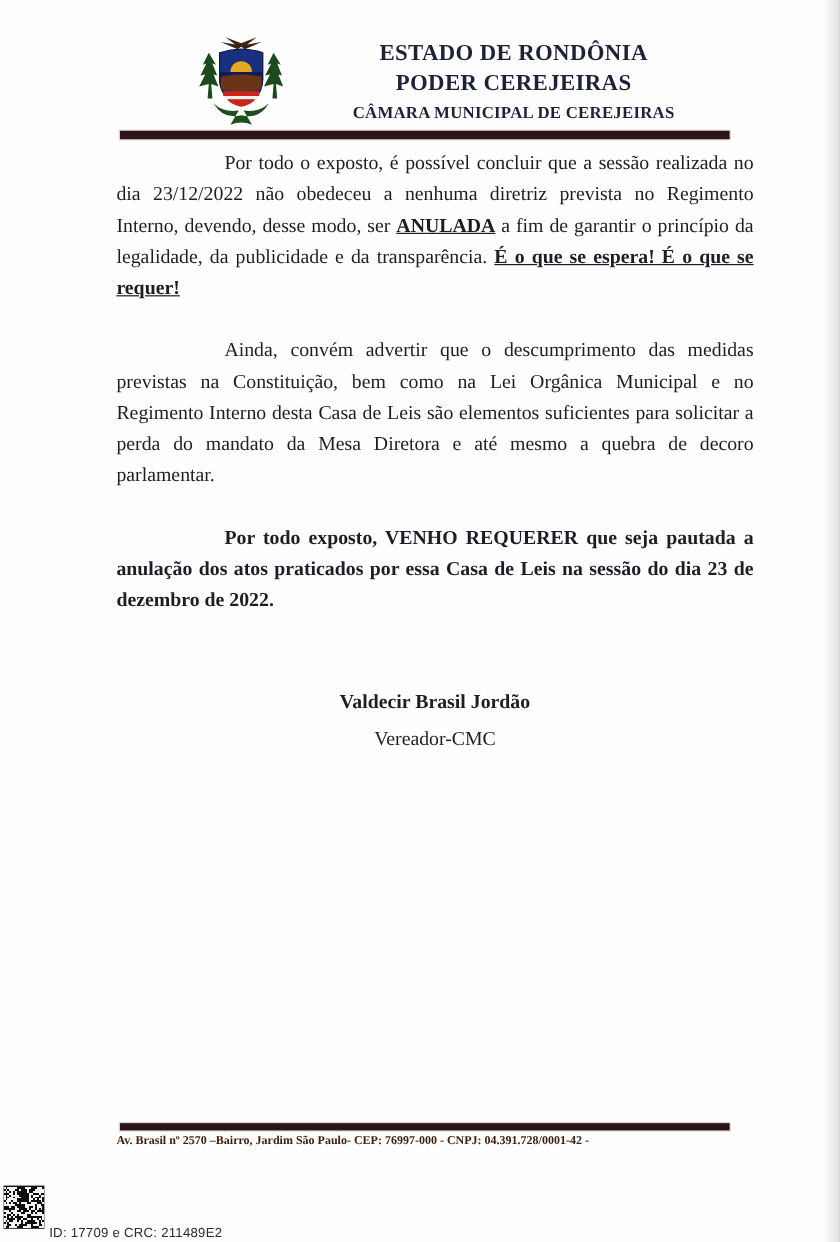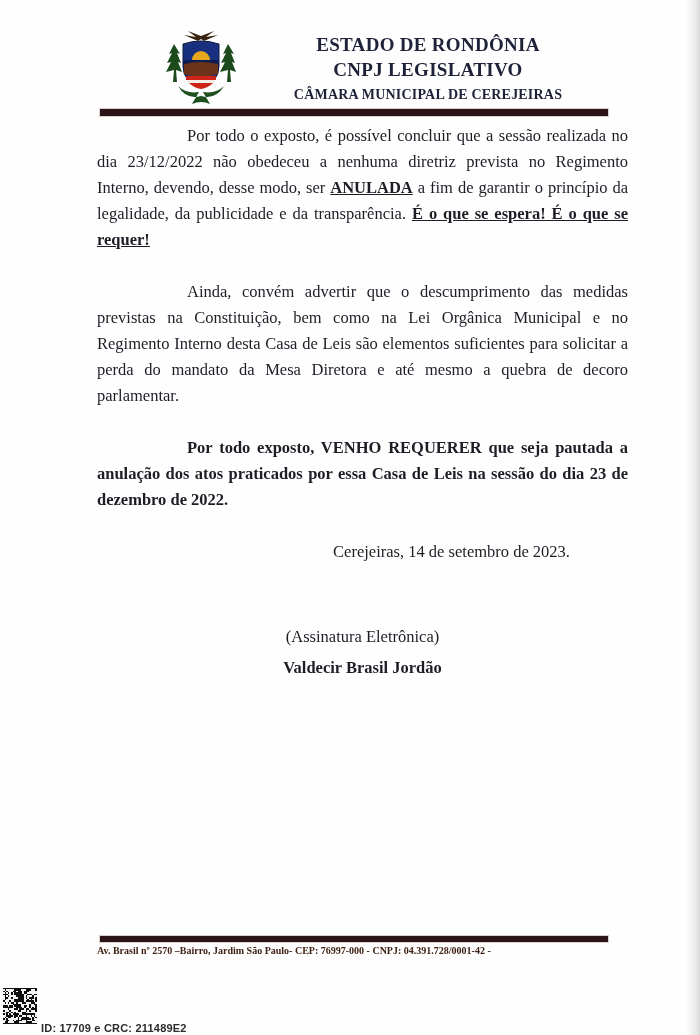--- a/index.html
+++ b/index.html
@@ -60,21 +60,21 @@
     color:var(--footer-color,#3d2113);
   }
   
   .qr{
     position:absolute;left:3px;top:988px;width:34px;height:36px;background:#111;
   }
   .qr svg{display:block;width:100%;height:100%;}
   .id-text{
     position:absolute;left:41px;top:1022px;
     font-family:"Liberation Sans","DejaVu Sans",sans-serif;
-    font-size:11px;font-weight:bold;color:#2b2b2b;letter-spacing:.2px;
+    font-size:11px;font-weight:normal;color:#2b2b2b;letter-spacing:.2px;
   }
 </style>
 </head>
 <body>
 
 <div class="page">
 
   <div class="header">
     <div class="coat">
       <svg viewBox="0 0 86 82" xmlns="http://www.w3.org/2000/svg">
@@ -93,37 +93,36 @@
           <path d="M28 46 L58 46 L58 50 L28 50 Z" fill="#cc2418"></path>
           <path d="M29 50 L57 50 L57 53 L29 53 Z" fill="#f3efe8"></path>
           <path d="M31 53 L55 53 Q50 58 43 59 Q36 58 31 53 Z" fill="#cc2418"></path>
         </g>
 
         <path d="M20 56 Q28 70 43 66 Q58 70 66 56 Q58 64 45 62 L52 74 Q43 70 34 74 L41 62 Q28 64 20 56 Z" fill="#1d501d"></path>
       </svg>
     </div>
     <div class="header-text">
       <div class="h-line">ESTADO DE RONDÔNIA</div>
-      <div class="h-line">CNPJ LEGISLATIVO</div>
+      <div class="h-line">PODER CEREJEIRAS</div>
       <div class="h-line big">CÂMARA MUNICIPAL DE CEREJEIRAS</div>
     </div>
   </div>
 
   <div class="rule top"></div>
 
   <div class="body-text">
     <div>
         <p><span>Por todo o exposto, é possível concluir que a sessão realizada no dia 23/12/2022 não obedeceu a nenhuma diretriz prevista no Regimento Interno, devendo, desse modo, ser </span><span class="seg-b seg-u">ANULADA</span><span> a fim de garantir o princípio da legalidade, da publicidade e da transparência. </span><span class="seg-b seg-u">É o que se espera! É o que se requer!</span></p>
         <p><span>Ainda, convém advertir que o descumprimento das medidas previstas na Constituição, bem como na Lei Orgânica Municipal e no Regimento Interno desta Casa de Leis são elementos suficientes para solicitar a perda do mandato da Mesa Diretora e até mesmo a quebra de decoro parlamentar.</span></p>
         <p class="bold"><span>Por todo exposto, VENHO REQUERER que seja pautada a anulação dos atos praticados por essa Casa de Leis na sessão do dia 23 de dezembro de 2022.</span></p>
       </div>
-    <div class="date-line">Cerejeiras, 14 de setembro de 2023.</div>
     <div class="signature">
-      <div>(Assinatura Eletrônica)</div>
       <div class="sig-name">Valdecir Brasil Jordão</div>
+      <div>Vereador-CMC</div>
     </div>
   </div>
 
   <div class="rule bottom"></div>
   <div class="footer-text">
     <div>Av. Brasil nº 2570 –Bairro, Jardim São Paulo- CEP: 76997-000 - CNPJ: 04.391.728/0001-42 -</div>
   </div>
 
   <div class="qr">
     <svg id="qr-svg" viewBox="0 0 21 21" shape-rendering="crispEdges" xmlns="http://www.w3.org/2000/svg">

